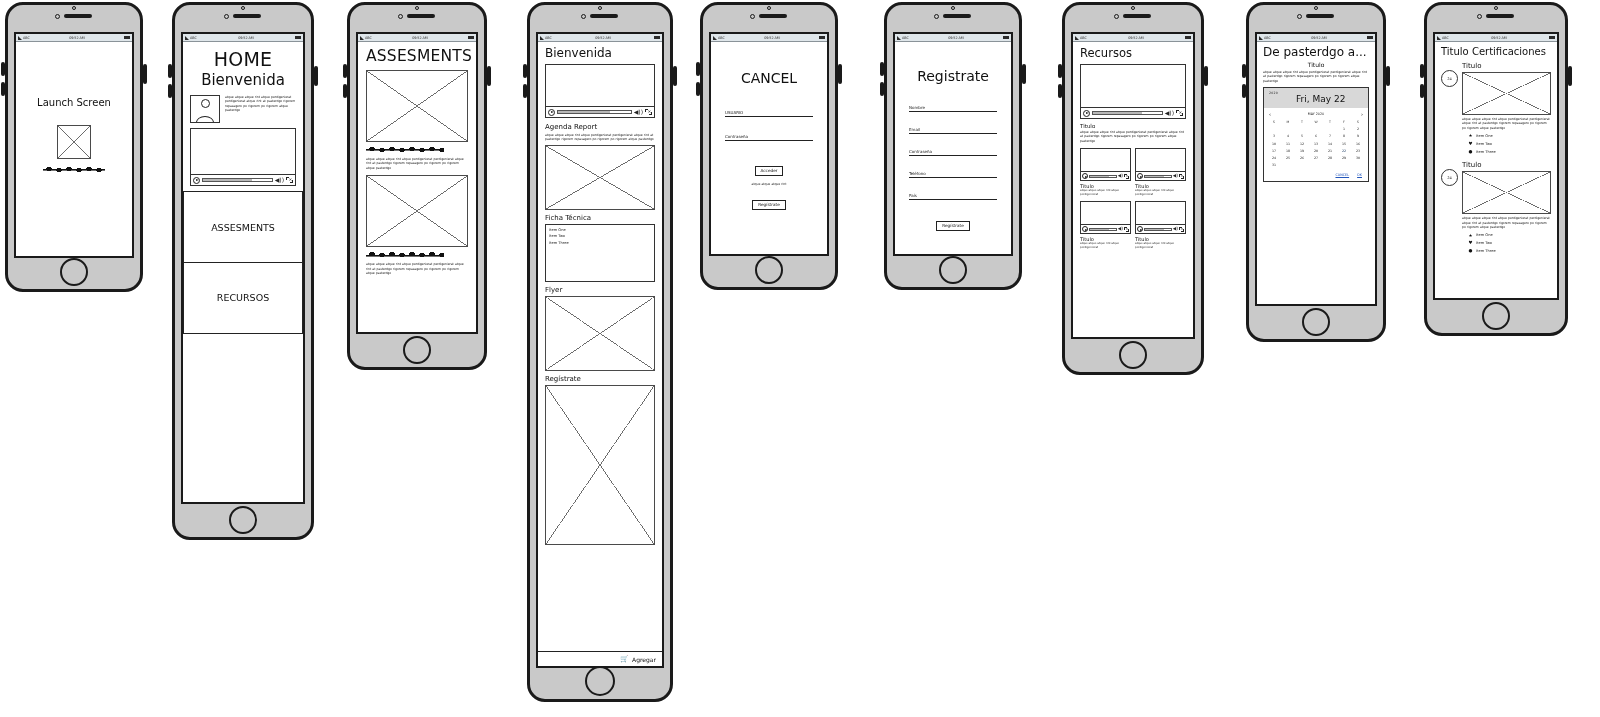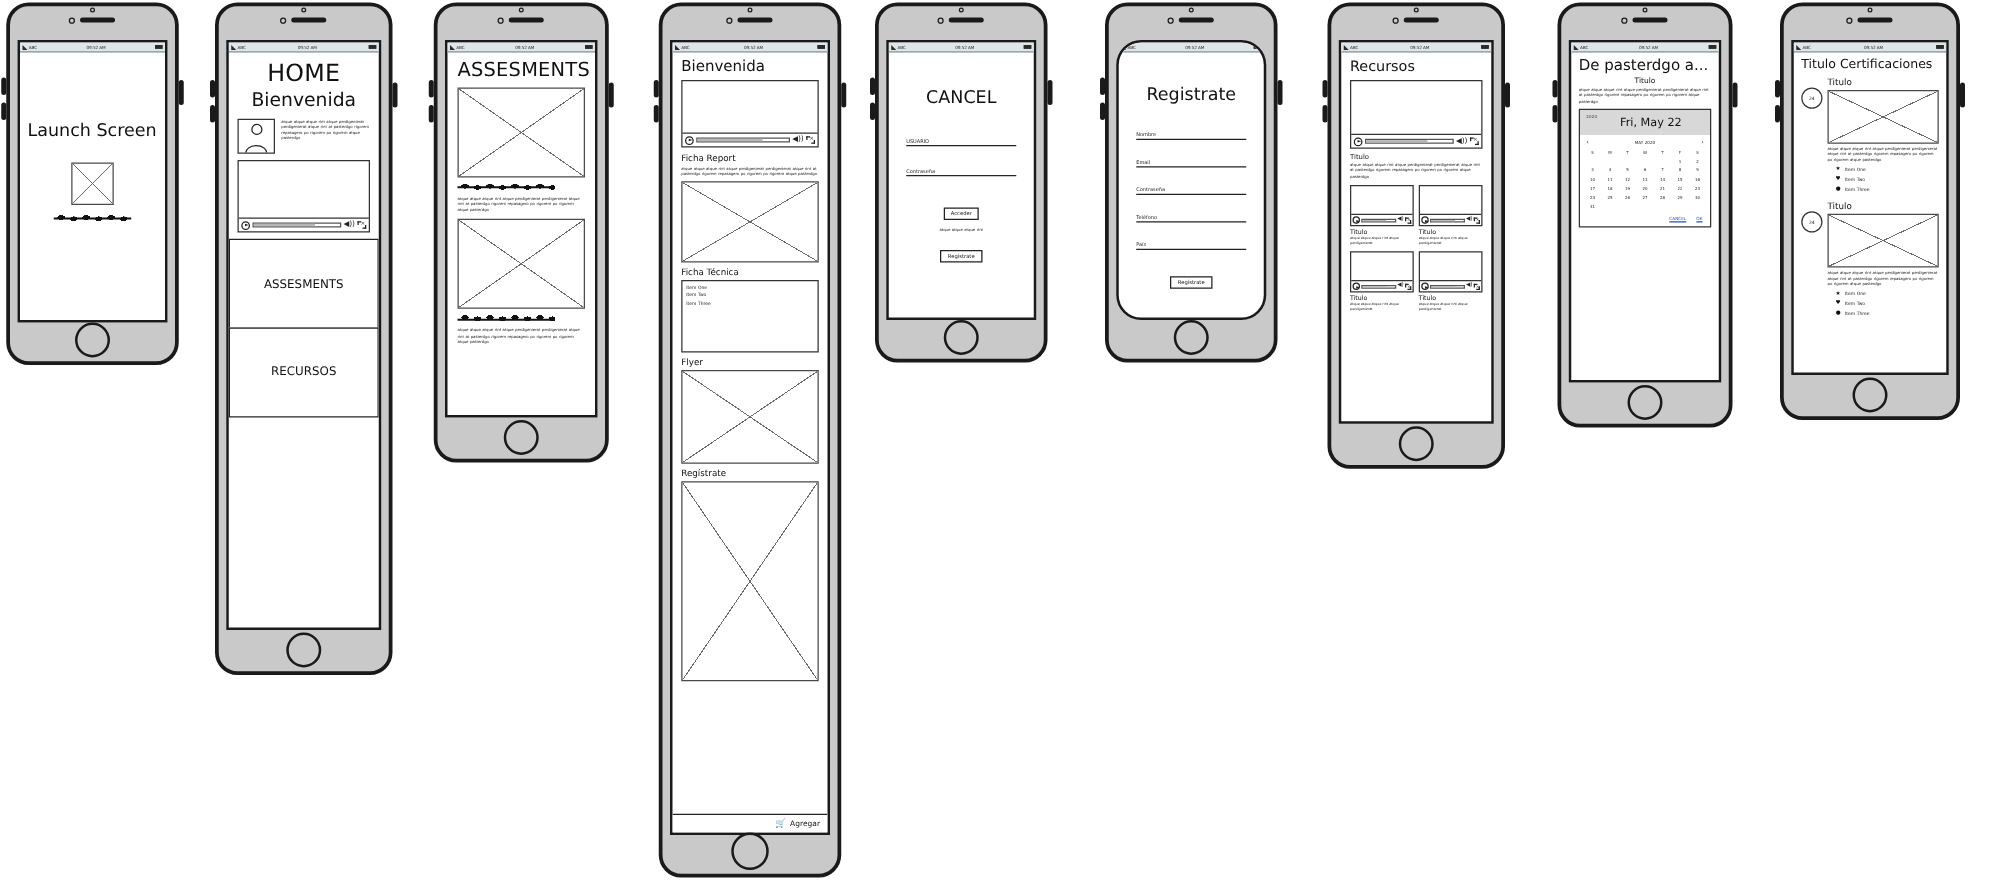--- a/index.html
+++ b/index.html
@@ -190,21 +190,21 @@
     <div class="screen" style="left:9px; top:30px; width:120px; height:226px;">
       <div class="statusbar">
         <span class="sb-l">
             <i class="sig"></i>
             <b style="font-weight:400">ABC</b>
           </span>
         <span>09:52 AM</span>
         <i class="batt"></i>
       </div>
       <div class="content" style="padding-top:55px;">
-        <div class="h-md" style="text-align:left;font-size:14px;">Launch Screen</div>
+        <div class="h-md" style="text-align:center;font-size:10px;">Launch Screen</div>
         <div class="imgbox" style="width:34px;height:34px;margin:17px auto 0;"></div>
         <div class="scribble scribble-big" style="width:62px;margin:7px auto 0;"></div>
       </div>
     </div>
     <div class="homebtn" style="margin-left:-14px; bottom:6px; width:28px;height:28px;"></div>
   </div>
 
   <div class="phone" style="left:172px; top:2px; width:142px; height:538px;">
     <div class="body"></div>
     <div class="vol" style="top:62px;height:14px;"></div>
@@ -316,21 +316,21 @@
             <span class="track">
                 <i></i>
               </span>
             <span class="spk">◀))</span>
             <span class="fs">
                 <i class="fsx">×</i>
               </span>
           </div>
         </div>
 
-        <div class="h-sm" style="margin-top:5px;font-size:7px;">Ficha Report</div>
+        <div class="h-sm" style="margin-top:5px;font-size:7px;">Agenda Report</div>
         <div class="lorem" style="margin-top:2px;">atque atque atque rint atque perdigenierat perdigenierat atque rint at pasterdgo rigorem repasagero po rigorem po rigorem atque pasterdgo</div>
         <div class="imgbox" style="height:65px;margin-top:3px;"></div>
 
         <div class="h-sm" style="margin-top:4px;font-size:7px;">Ficha Técnica</div>
         <div class="listbox" style="height:58px;margin-top:2px;">
           <div>Item One</div>
           <div>Item Two</div>
           <div>Item Three</div>
         </div>
 
@@ -387,21 +387,21 @@
   </div>
 
   <div class="phone" style="left:884px; top:2px; width:138px; height:288px;">
     <div class="body"></div>
     <div class="vol" style="top:60px;height:14px;"></div>
     <div class="vol" style="top:80px;height:14px;"></div>
     <div class="pwr" style="top:62px;height:20px;"></div>
     <div class="cam2"></div>
     <div class="cam" style="top:12px;"></div>
     <div class="speaker"></div>
-    <div class="screen" style="left:9px; top:30px; width:120px; height:224px;border-radius:20px;">
+    <div class="screen" style="left:9px; top:30px; width:120px; height:224px;">
       <div class="statusbar">
         <span class="sb-l">
             <i class="sig"></i>
             <b style="font-weight:400">ABC</b>
           </span>
         <span>09:52 AM</span>
         <i class="batt"></i>
       </div>
       <div class="content" style="padding:26px 14px 0;">
         <div class="h-md" style="text-align:center;font-size:14px;">Registrate</div>

